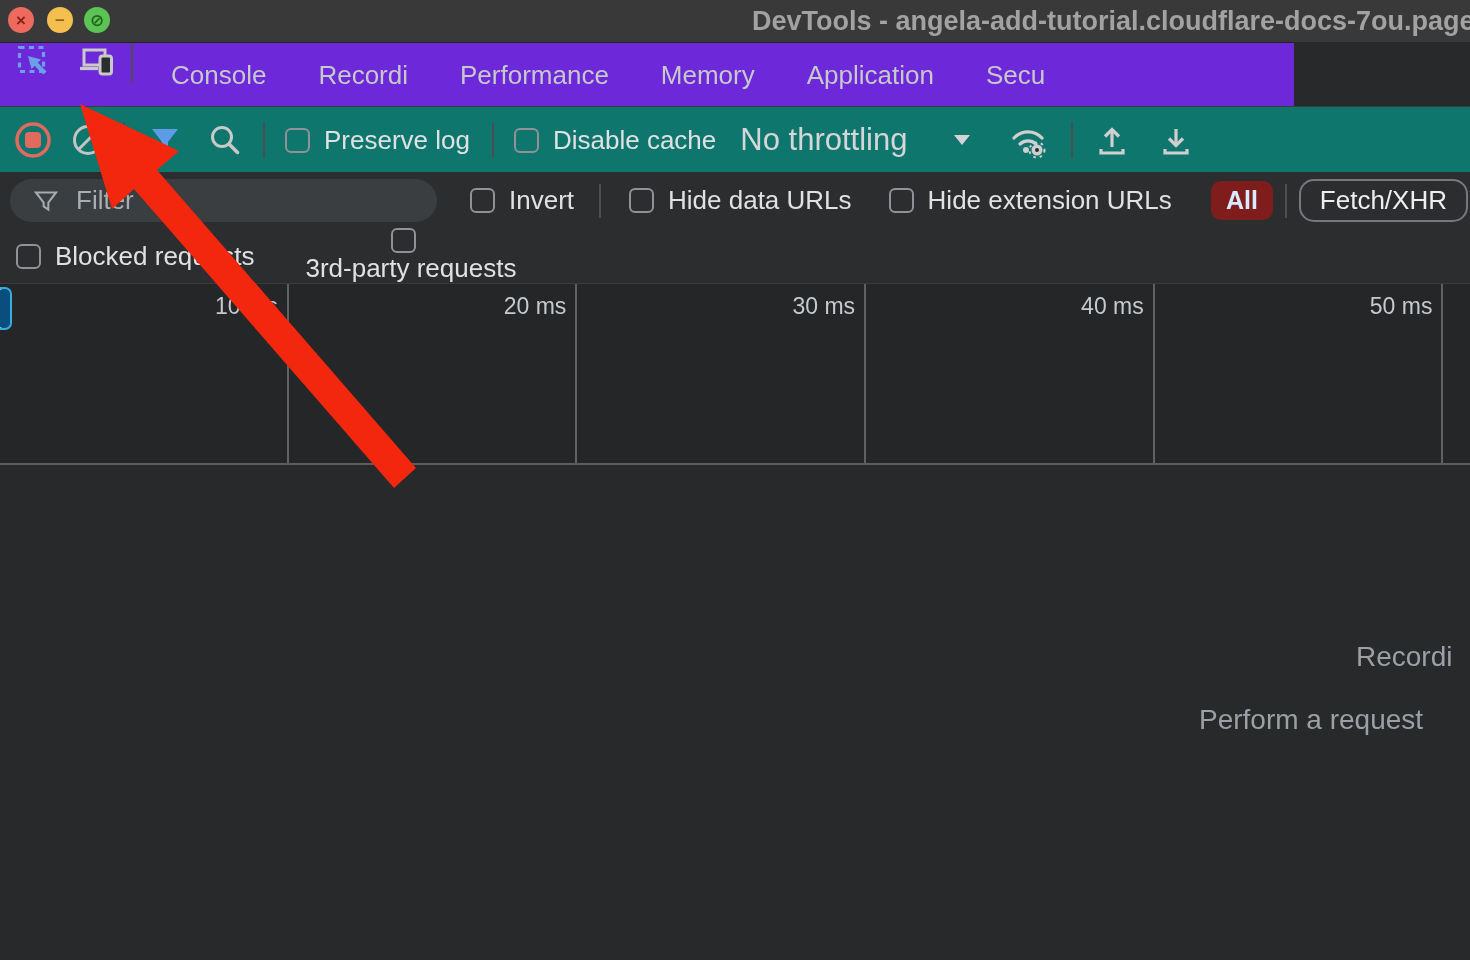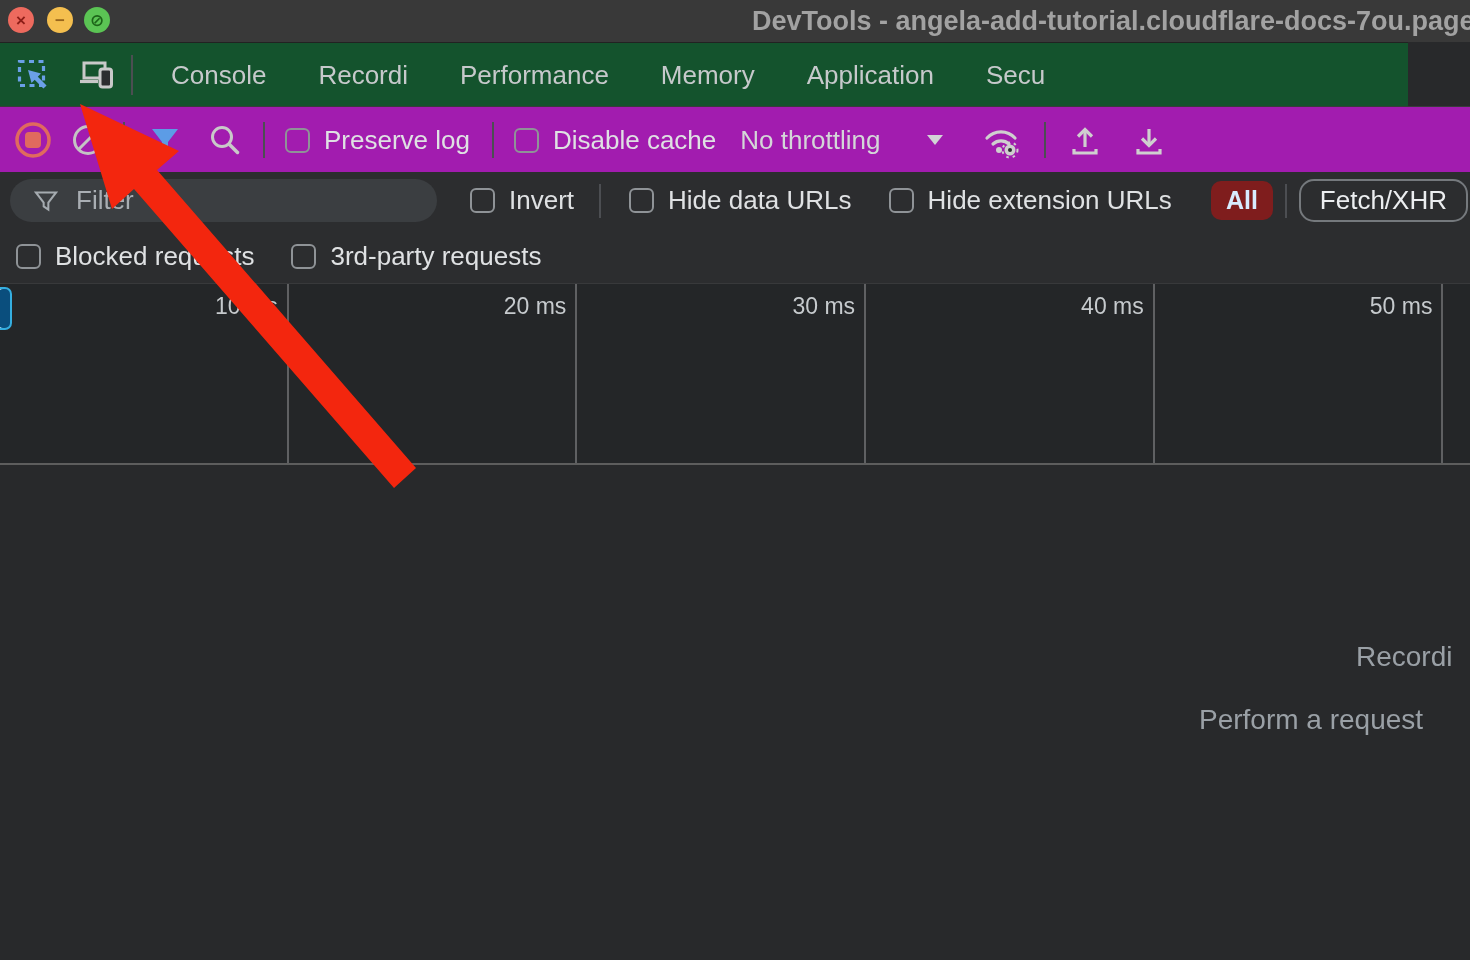--- a/index.html
+++ b/index.html
@@ -11,38 +11,38 @@
   }
   
   .titlebar{position:absolute;left:0;top:0;width:1470px;height:42px;background:#393939;}
   .tl{position:absolute;top:7px;width:26px;height:26px;border-radius:50%;
       display:flex;align-items:center;justify-content:center;font-size:17px;font-weight:bold;line-height:1;}
   .tl.red{left:8px;background:#ed6a5e;color:#8c1d17;}
   .tl.yellow{left:47px;background:#f4bf4f;color:#99661c;}
   .tl.green{left:84px;background:#5bc454;color:#1d6419;}
   .win-title{position:absolute;left:752px;top:6px;font-size:27px;font-weight:700;color:#a2a2a2;white-space:nowrap;}
   
-  .tabbar{position:absolute;left:0;top:42px;width:1408px;height:64px;background:#14532d;
-          display:flex;align-items:center;border-top:1px solid #222;}
+  .tabbar{position:absolute;left:0;top:42px;width:1294px;height:64px;background:#6d28d9;
+          display:flex;align-items:flex-start;border-top:1px solid #222;}
   .iconbtn{display:flex;align-items:center;justify-content:center;flex:none;}
   .tb-sep{width:2px;height:40px;background:#4c4e52;margin-left:16px;flex:none;}
   .tabs{display:flex;height:64px;margin-left:12px;}
   .tab{padding:0 26px;height:64px;display:flex;align-items:center;font-size:26px;color:#c6c9cb;
        position:relative;white-space:nowrap;flex:none;}
   .tab.active{color:#8ab4f8;}
   .tab.active::after{content:"";position:absolute;left:0;right:0;bottom:0;height:4px;background:#7aa7f0;}
   
-  .toolbar{position:absolute;left:0;top:106px;width:1470px;height:66px;background:#a21caf;
+  .toolbar{position:absolute;left:0;top:106px;width:1470px;height:66px;background:#0f766e;
            border-top:1px solid #3a3b3d;display:flex;align-items:center;}
   .sep{width:2px;height:36px;background:#4c4e52;flex:none;}
   .check-item{display:flex;align-items:center;flex:none;}
   .cb{width:21px;height:21px;border:2.5px solid #8f9397;border-radius:6px;background:transparent;flex:none;}
   .cb-label{margin-left:14px;font-size:26px;color:#dfe1e3;white-space:nowrap;}
   .throttle{display:flex;align-items:center;flex:none;}
-  .throttle .t-label{font-size:26px;color:#d4d6d8;white-space:nowrap;}
+  .throttle .t-label{font-size:31px;color:#d4d6d8;white-space:nowrap;}
   
   .filterrow{position:absolute;left:0;top:172px;width:1470px;height:57px;background:#2c2d2f;
              display:flex;align-items:center;}
   .filter-pill{margin-left:10px;width:427px;height:43px;background:#3b3e41;border-radius:22px;
                display:flex;align-items:center;flex:none;}
   .filter-pill .ph{margin-left:16px;font-size:26px;color:#a9aeb3;}
   .type-all{margin-left:auto;background:#7f1d1d;color:#d8ecff;font-size:25px;font-weight:600;
             padding:5px 15px;border-radius:10px;flex:none;}
   .type-pill{border:2px solid #75797d;border-radius:15px;color:#eceef0;font-size:26px;
              padding:4px 19px;flex:none;white-space:nowrap;}
@@ -192,21 +192,21 @@
   <div class="type-all">All</div>
   <div class="sep" style="margin-left:12px;height:34px;"></div>
   <div class="type-pill" style="margin-left:12px;margin-right:2px;">Fetch/XHR</div>
 </div>
 
 <div class="row3">
   <div class="check-item" style="margin-left:16px;">
     <span class="cb"></span>
     <span class="cb-label">Blocked requests</span>
   </div>
-  <div class="check-item" style="margin-left:37px;">
+  <div class="check-item" style="margin-left:37px;flex-direction:column;">
     <span class="cb"></span>
     <span class="cb-label">3rd-party requests</span>
   </div>
 </div>
 
 <div class="timeline">
   <div class="tl-col">
     <span class="tick">10 ms</span>
   </div>
   <div class="tl-col">

